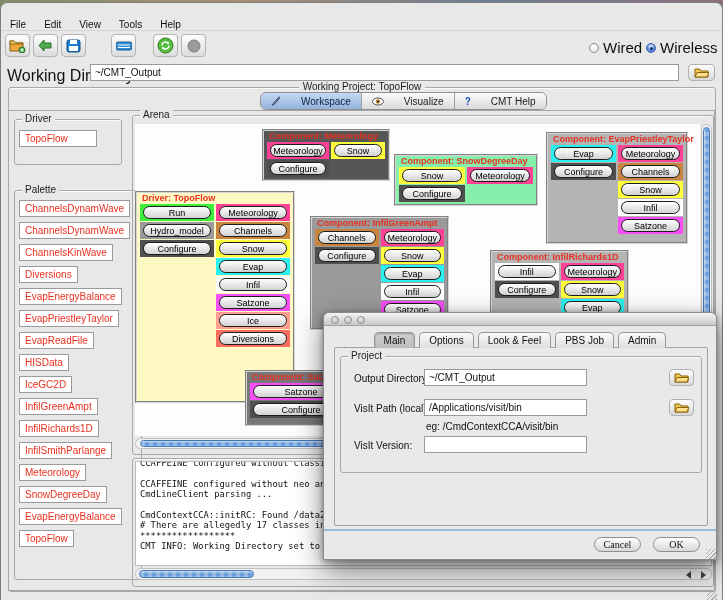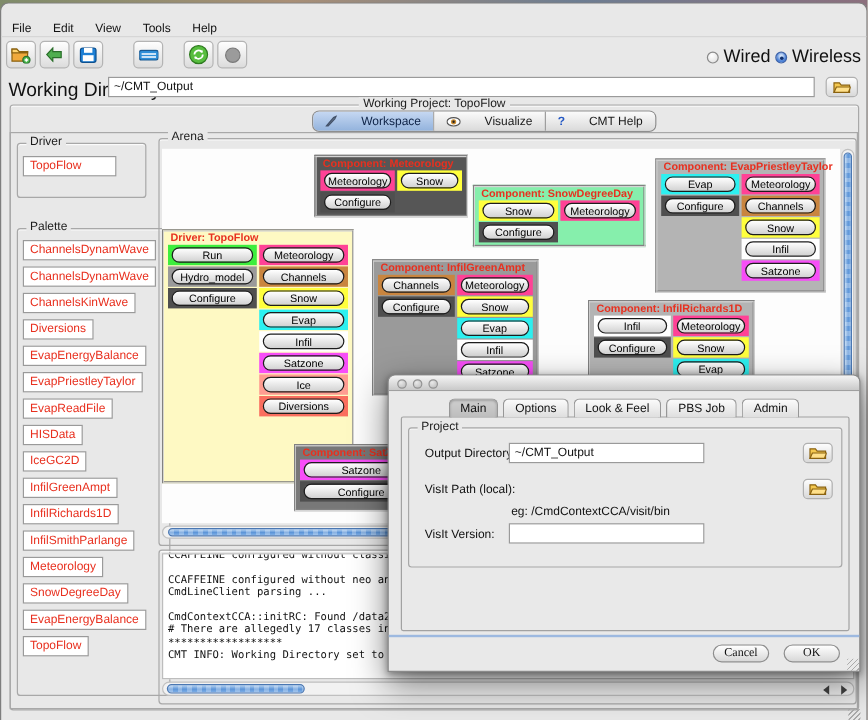--- a/index.html
+++ b/index.html
@@ -485,20 +485,21 @@
   <div class="dlg-label" style="left:30px; top:60px;">Output Directory:</div>
   <input class="dlg-input" style="left: 100px; top: 56px; width: 163px;" value="~/CMT_Output">
   <div class="browse-btn dlg-browse" style="left:345px; top:56px;">
     <svg width="15" height="11">
       <path d="M1 3 L1 10 L14 10 L14 4 L7 4 L5.5 2 L1 2 Z" fill="#f4c84f" stroke="#8a6210"></path>
       <path d="M1 10 L3 5.5 L14.8 5.5 L13 10 Z" fill="#ffe08a" stroke="#8a6210"></path>
     </svg>
   </div>
 
   <div class="dlg-label" style="left:30px; top:90px;">VisIt Path (local):</div>
+  <input class="dlg-input" style="left: 100px; top: 86px; width: 163px;" value="/Applications/visit/bin">
   <div class="browse-btn dlg-browse" style="left:345px; top:86px;">
     <svg width="15" height="11">
       <path d="M1 3 L1 10 L14 10 L14 4 L7 4 L5.5 2 L1 2 Z" fill="#f4c84f" stroke="#8a6210"></path>
       <path d="M1 10 L3 5.5 L14.8 5.5 L13 10 Z" fill="#ffe08a" stroke="#8a6210"></path>
     </svg>
   </div>
   <div class="dlg-label" style="left:102px; top:108px;">eg: /CmdContextCCA/visit/bin</div>
 
   <div class="dlg-label" style="left:30px; top:127px;">VisIt Version:</div>
   <input class="dlg-input" style="left: 100px; top: 123px; width: 163px;" value="">

